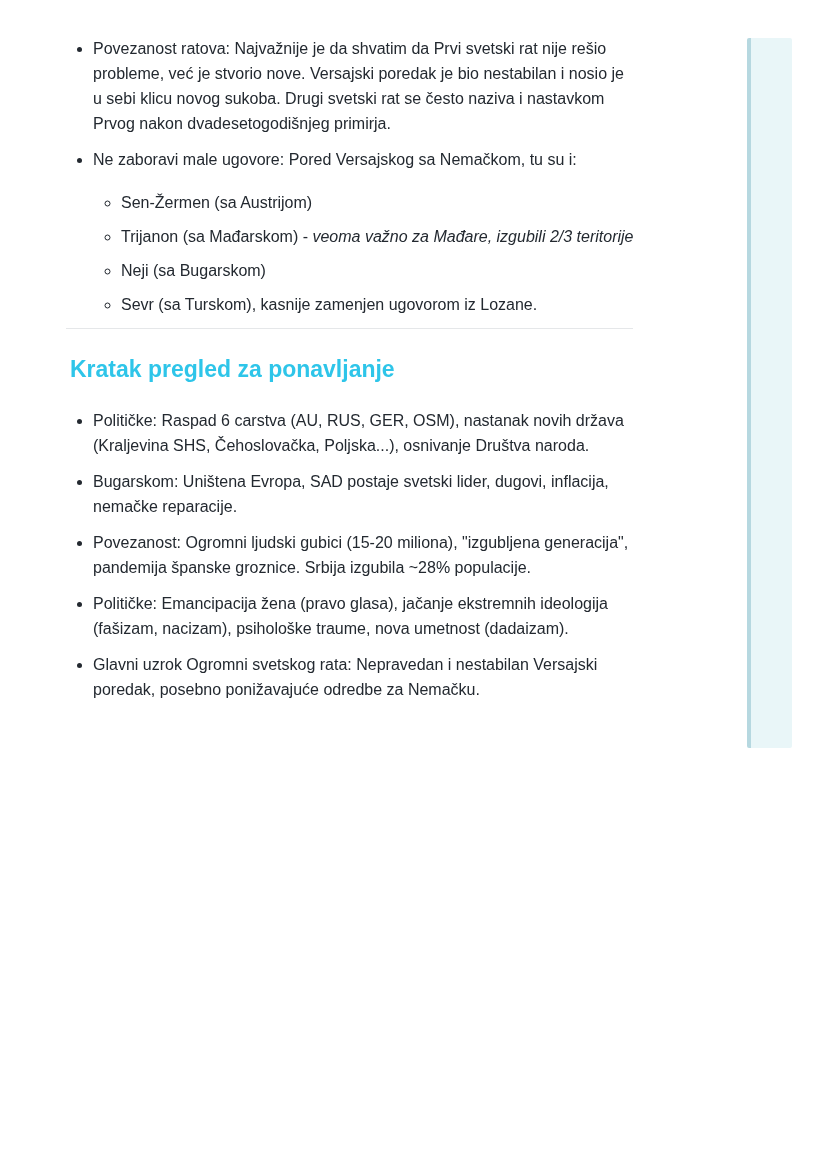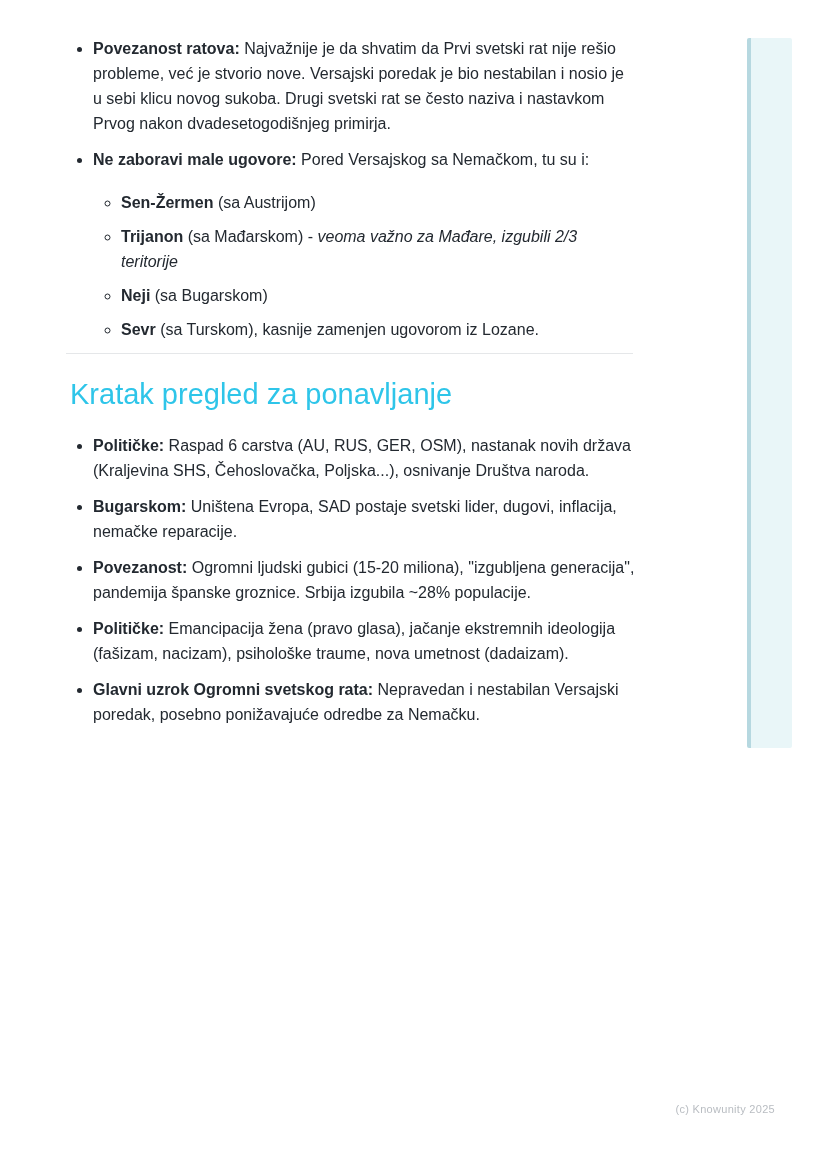--- a/index.html
+++ b/index.html
@@ -33,33 +33,33 @@
     margin-bottom: 11px;
   }
   ul.sub-list {
     margin: 18px 0 0 0;
     padding-left: 28px;
     list-style: circle;
   }
   ul.sub-list > li {
     margin-bottom: 9px;
   }
-  b { font-weight: bold; }
+  b { font-weight: normal; }
   i { font-style: italic; }
   hr.divider {
     border: none;
     border-top: 1px solid #e5e7e9;
     margin: 8px 0 0 -4px;
     width: 567px;
   }
   h2.section-heading {
     color: #2ec5e9;
-    font-size: 29px;
+    font-size: 23px;
     line-height: 26px;
-    font-weight: normal;
+    font-weight: bold;
     margin: 27px 0 26px 0;
   }
   .accent-bar {
     position: absolute;
     left: 747px;
     top: 38px;
     width: 45px;
     height: 710px;
     background: #e9f6f8;
     border-left: 4px solid #b6d8e0;
@@ -126,15 +126,14 @@
       </li>
       <li>
         <b>Glavni uzrok Ogromni svetskog rata:</b><span> Nepravedan i nestabilan Versajski poredak, posebno ponižavajuće odredbe za Nemačku.</span>
       </li>
     </ul>
 
   </div>
 
   <div class="accent-bar"></div>
 
-  <div class="footer">(c) Knowunity 2025</div>
 
 </div>
 
 </body></html>

